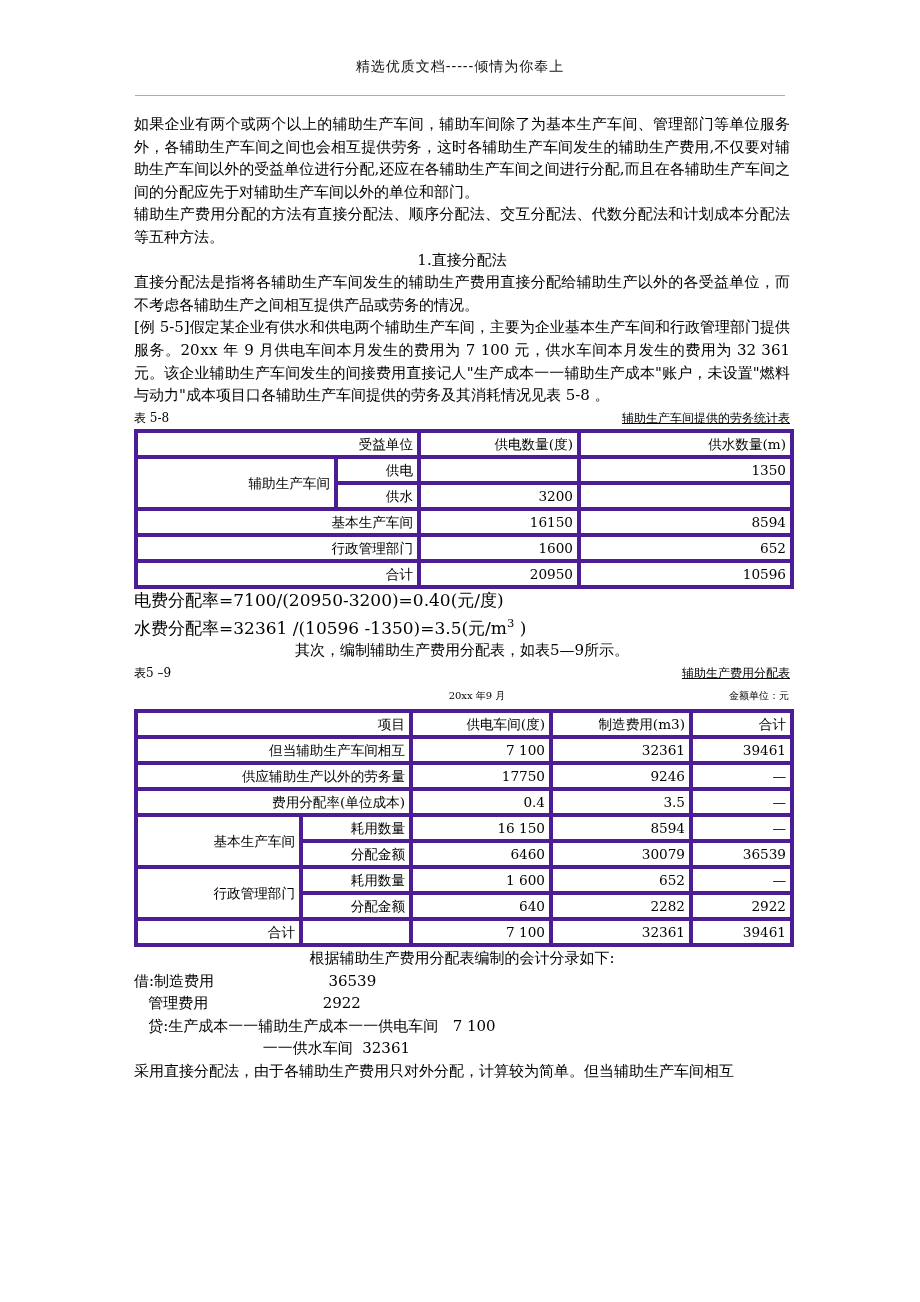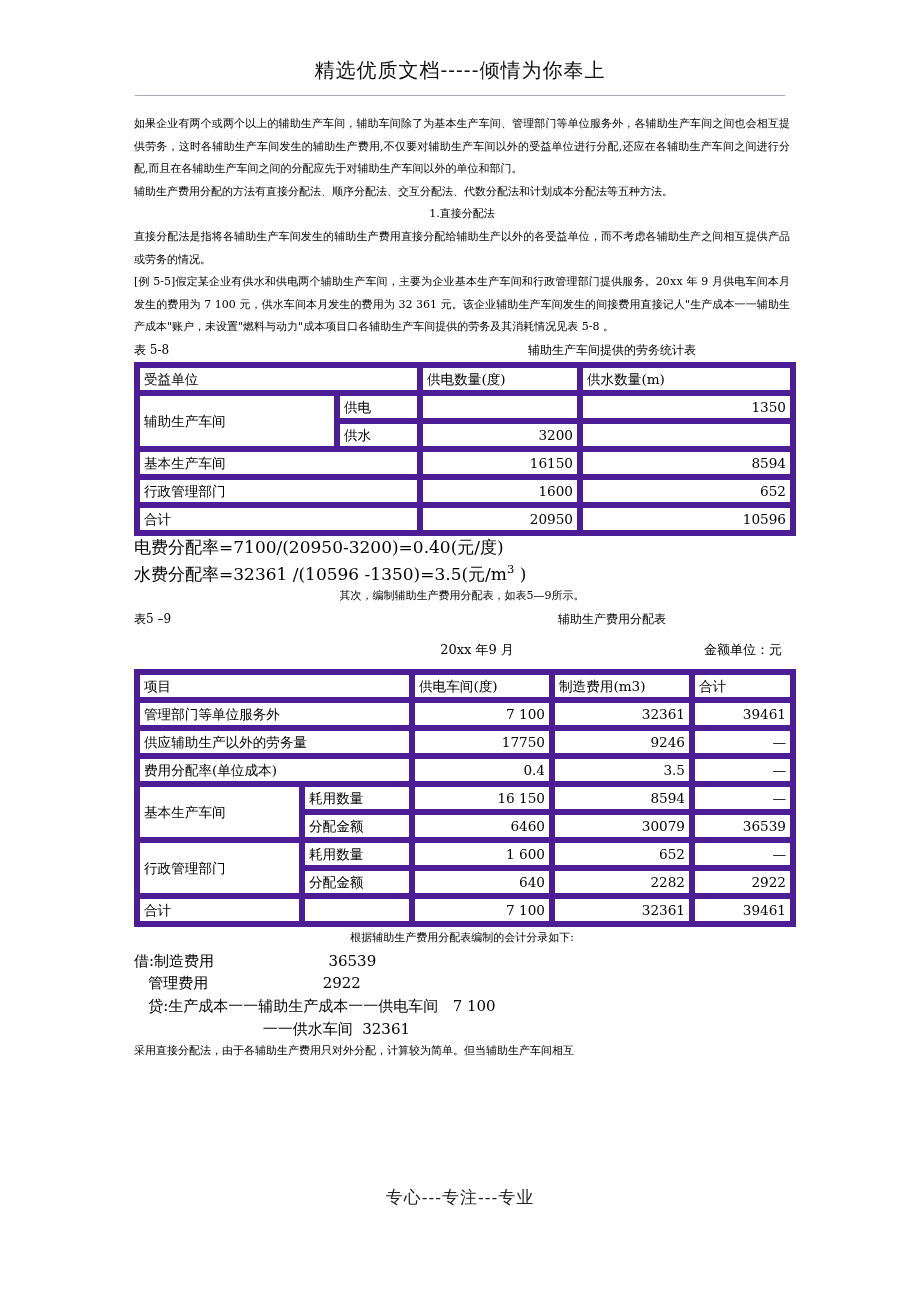--- a/index.html
+++ b/index.html
@@ -21,42 +21,42 @@
   }
   .header-area {
     position: absolute;
     left: 0;
     top: 58px;
     width: 920px;
     text-align: center;
   }
   .header-title {
     font-family: "DejaVu Serif", "Liberation Serif", serif;
-    font-size: 20px;
+    font-size: 14px;
     letter-spacing: 1px;
     color: #111111;
     line-height: 1.2;
   }
   .header-rule {
     position: absolute;
     left: 135px;
     top: 95px;
     width: 650px;
     height: 1px;
     background: #b0a8b4;
   }
   .content {
     position: absolute;
     left: 134px;
     top: 113px;
     width: 656px;
   }
   .para {
     font-family: "DejaVu Serif", "Liberation Serif", serif;
-    font-size: 11px;
+    font-size: 15px;
     line-height: 22.6px;
     text-align: justify;
     color: #000000;
     margin: 0;
     letter-spacing: 0px;
   }
   .para.tight {
     text-align: center;
   }
   .formula {
@@ -72,52 +72,54 @@
     font-size: 12px;
     line-height: 22.6px;
     margin: 0;
   }
   .tbl-caption-label {
     width: 150px;
     flex: 0 0 auto;
   }
   .tbl-caption-title {
     flex: 1 1 auto;
-    text-align: center;
+    text-align: right;
     padding-left: 150px;
+    text-decoration: underline;
   }
   .tbl-subcaption {
     font-family: "DejaVu Serif", "Liberation Serif", serif;
-    font-size: 13px;
-    line-height: 22.6px;
-    margin: 8px;
+    font-size: 10px;
+    line-height: 22.6px;
+    margin: 1px;
     position: relative;
     text-align: center;
     padding-left: 30px;
   }
   .unit-note {
     position: absolute;
     right: 0;
     top: 0;
   }
   table.doc-table {
     border-collapse: collapse;
     width: 656px;
     table-layout: fixed;
     font-family: "DejaVu Serif", "Liberation Serif", serif;
     font-size: 13.6px;
     margin: 0;
   }
   table.doc-table td {
-    border: 6px solid #4c1d95;
+    border: 4px solid #4c1d95;
     padding: 2px 4px;
     vertical-align: middle;
     line-height: 18px;
     height: 24px;
     box-sizing: border-box;
+    text-align: right;
   }
   td.num {
     text-align: right;
   }
   td.txt {
     text-align: left;
   }
   .entry-line {
     font-family: "DejaVu Serif", "Liberation Serif", serif;
     font-size: 15px;
@@ -227,21 +229,21 @@
         <col style="width:101px">
       </colgroup>
       <tbody>
         <tr>
           <td class="txt" colspan="2">项目</td>
           <td class="txt">供电车间(度)</td>
           <td class="txt">制造费用(m3)</td>
           <td class="txt">合计</td>
         </tr>
         <tr>
-          <td class="txt" colspan="2">管理部门等单位服务外</td>
+          <td class="txt" colspan="2">但当辅助生产车间相互</td>
           <td class="num">7 100</td>
           <td class="num">32361</td>
           <td class="num">39461</td>
         </tr>
         <tr>
           <td class="txt" colspan="2">供应辅助生产以外的劳务量</td>
           <td class="num">17750</td>
           <td class="num">9246</td>
           <td class="num">—</td>
         </tr>
@@ -289,17 +291,14 @@
 
     <p class="para tight">根据辅助生产费用分配表编制的会计分录如下:</p>
     <p class="entry-line">借:制造费用                        36539</p>
     <p class="entry-line">   管理费用                        2922</p>
     <p class="entry-line">   贷:生产成本一一辅助生产成本一一供电车间   7 100</p>
     <p class="entry-line">                           一一供水车间  32361</p>
     <p class="para">采用直接分配法，由于各辅助生产费用只对外分配，计算较为简单。但当辅助生产车间相互</p>
 
   </div>
 
-  <div class="footer-area">
-    <div class="footer-title">专心---专注---专业</div>
-  </div>
 
 </div>
 
 </body></html>

